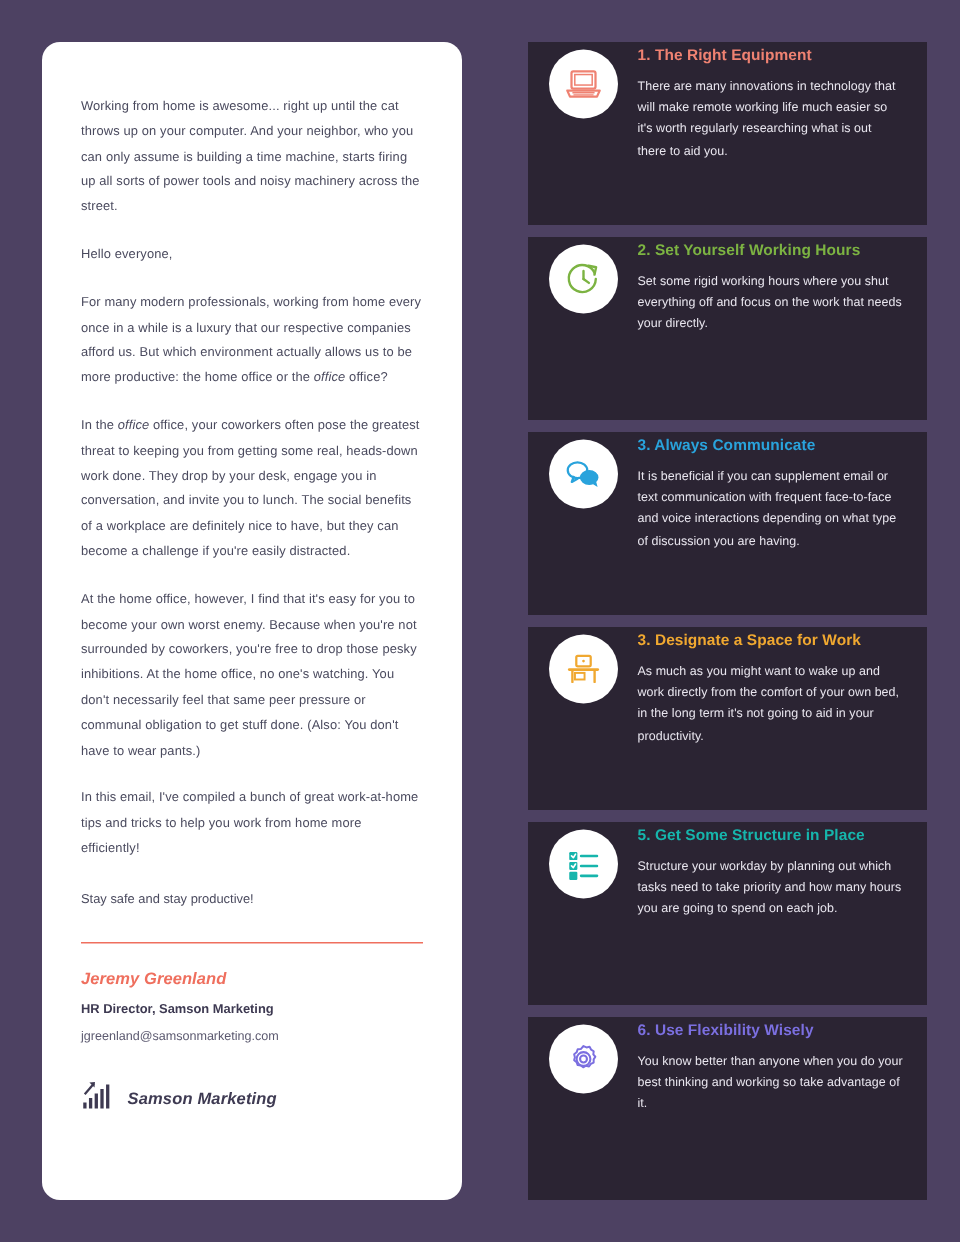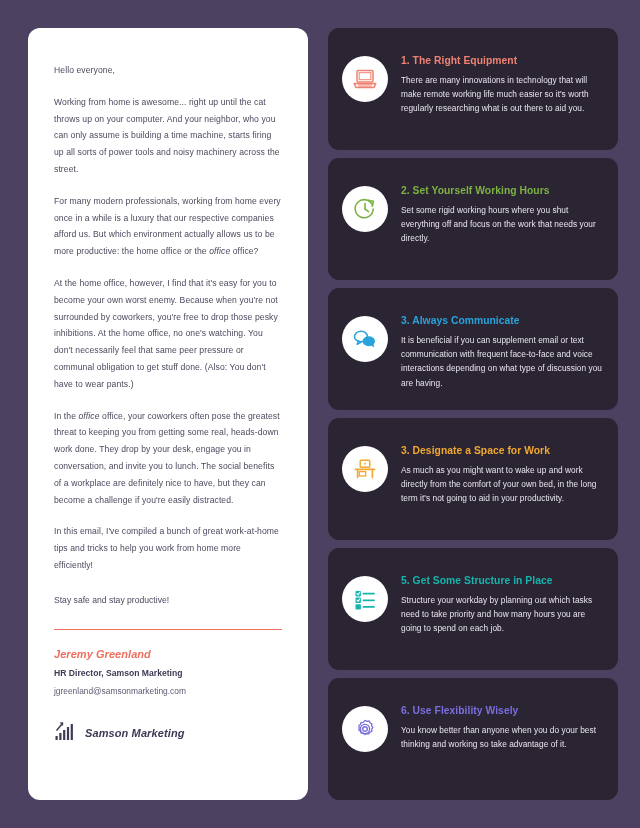--- a/index.html
+++ b/index.html
@@ -107,26 +107,27 @@
   
   .tips-column {
     flex: 1 1 auto;
     display: flex;
     flex-direction: column;
     gap: 8px;
   }
 
   .tip-card {
     background: #2b2433;
-    border-radius: 11px;
-    padding: 26px 16px 14px 14px;
+    border-radius: 0;
+    padding: 3px 16px 14px 14px;
     display: flex;
     gap: 13px;
     flex: 1 1 0;
     min-height: 0;
+    margin-left: 24px;
   }
 
   .tip-icon-circle {
     flex: 0 0 46px;
     width: 46px;
     height: 46px;
     border-radius: 50%;
     background: #ffffff;
     display: flex;
     align-items: center;
@@ -150,25 +151,25 @@
     letter-spacing: 0.005em;
   }
 </style>
 </head>
 <body>
 
 <div class="page">
 
   <div class="letter-panel">
     <div class="letter-body">
+      <p>Working from home is awesome... right up until the cat throws up on your computer. And your neighbor, who you can only assume is building a time machine, starts firing up all sorts of power tools and noisy machinery across the street.</p>
       <p>Hello everyone,</p>
-      <p>Working from home is awesome... right up until the cat throws up on your computer. And your neighbor, who you can only assume is building a time machine, starts firing up all sorts of power tools and noisy machinery across the street.</p>
       <p>For many modern professionals, working from home every once in a while is a luxury that our respective companies afford us. But which environment actually allows us to be more productive: the home office or the <em>office</em> office?</p>
+      <p>In the <em>office</em> office, your coworkers often pose the greatest threat to keeping you from getting some real, heads-down work done. They drop by your desk, engage you in conversation, and invite you to lunch. The social benefits of a workplace are definitely nice to have, but they can become a challenge if you're easily distracted.</p>
       <p>At the home office, however, I find that it's easy for you to become your own worst enemy. Because when you're not surrounded by coworkers, you're free to drop those pesky inhibitions. At the home office, no one's watching. You don't necessarily feel that same peer pressure or communal obligation to get stuff done. (Also: You don't have to wear pants.)</p>
-      <p>In the <em>office</em> office, your coworkers often pose the greatest threat to keeping you from getting some real, heads-down work done. They drop by your desk, engage you in conversation, and invite you to lunch. The social benefits of a workplace are definitely nice to have, but they can become a challenge if you're easily distracted.</p>
       <p>In this email, I've compiled a bunch of great work-at-home tips and tricks to help you work from home more efficiently!</p>
     </div>
 
     <div class="closing-line">Stay safe and stay productive!</div>
     <div class="closing-rule"></div>
 
     <div class="sig-name">Jeremy Greenland</div>
     <div class="sig-role">HR Director, Samson Marketing</div>
     <div class="sig-email">jgreenland@samsonmarketing.com</div>
 

